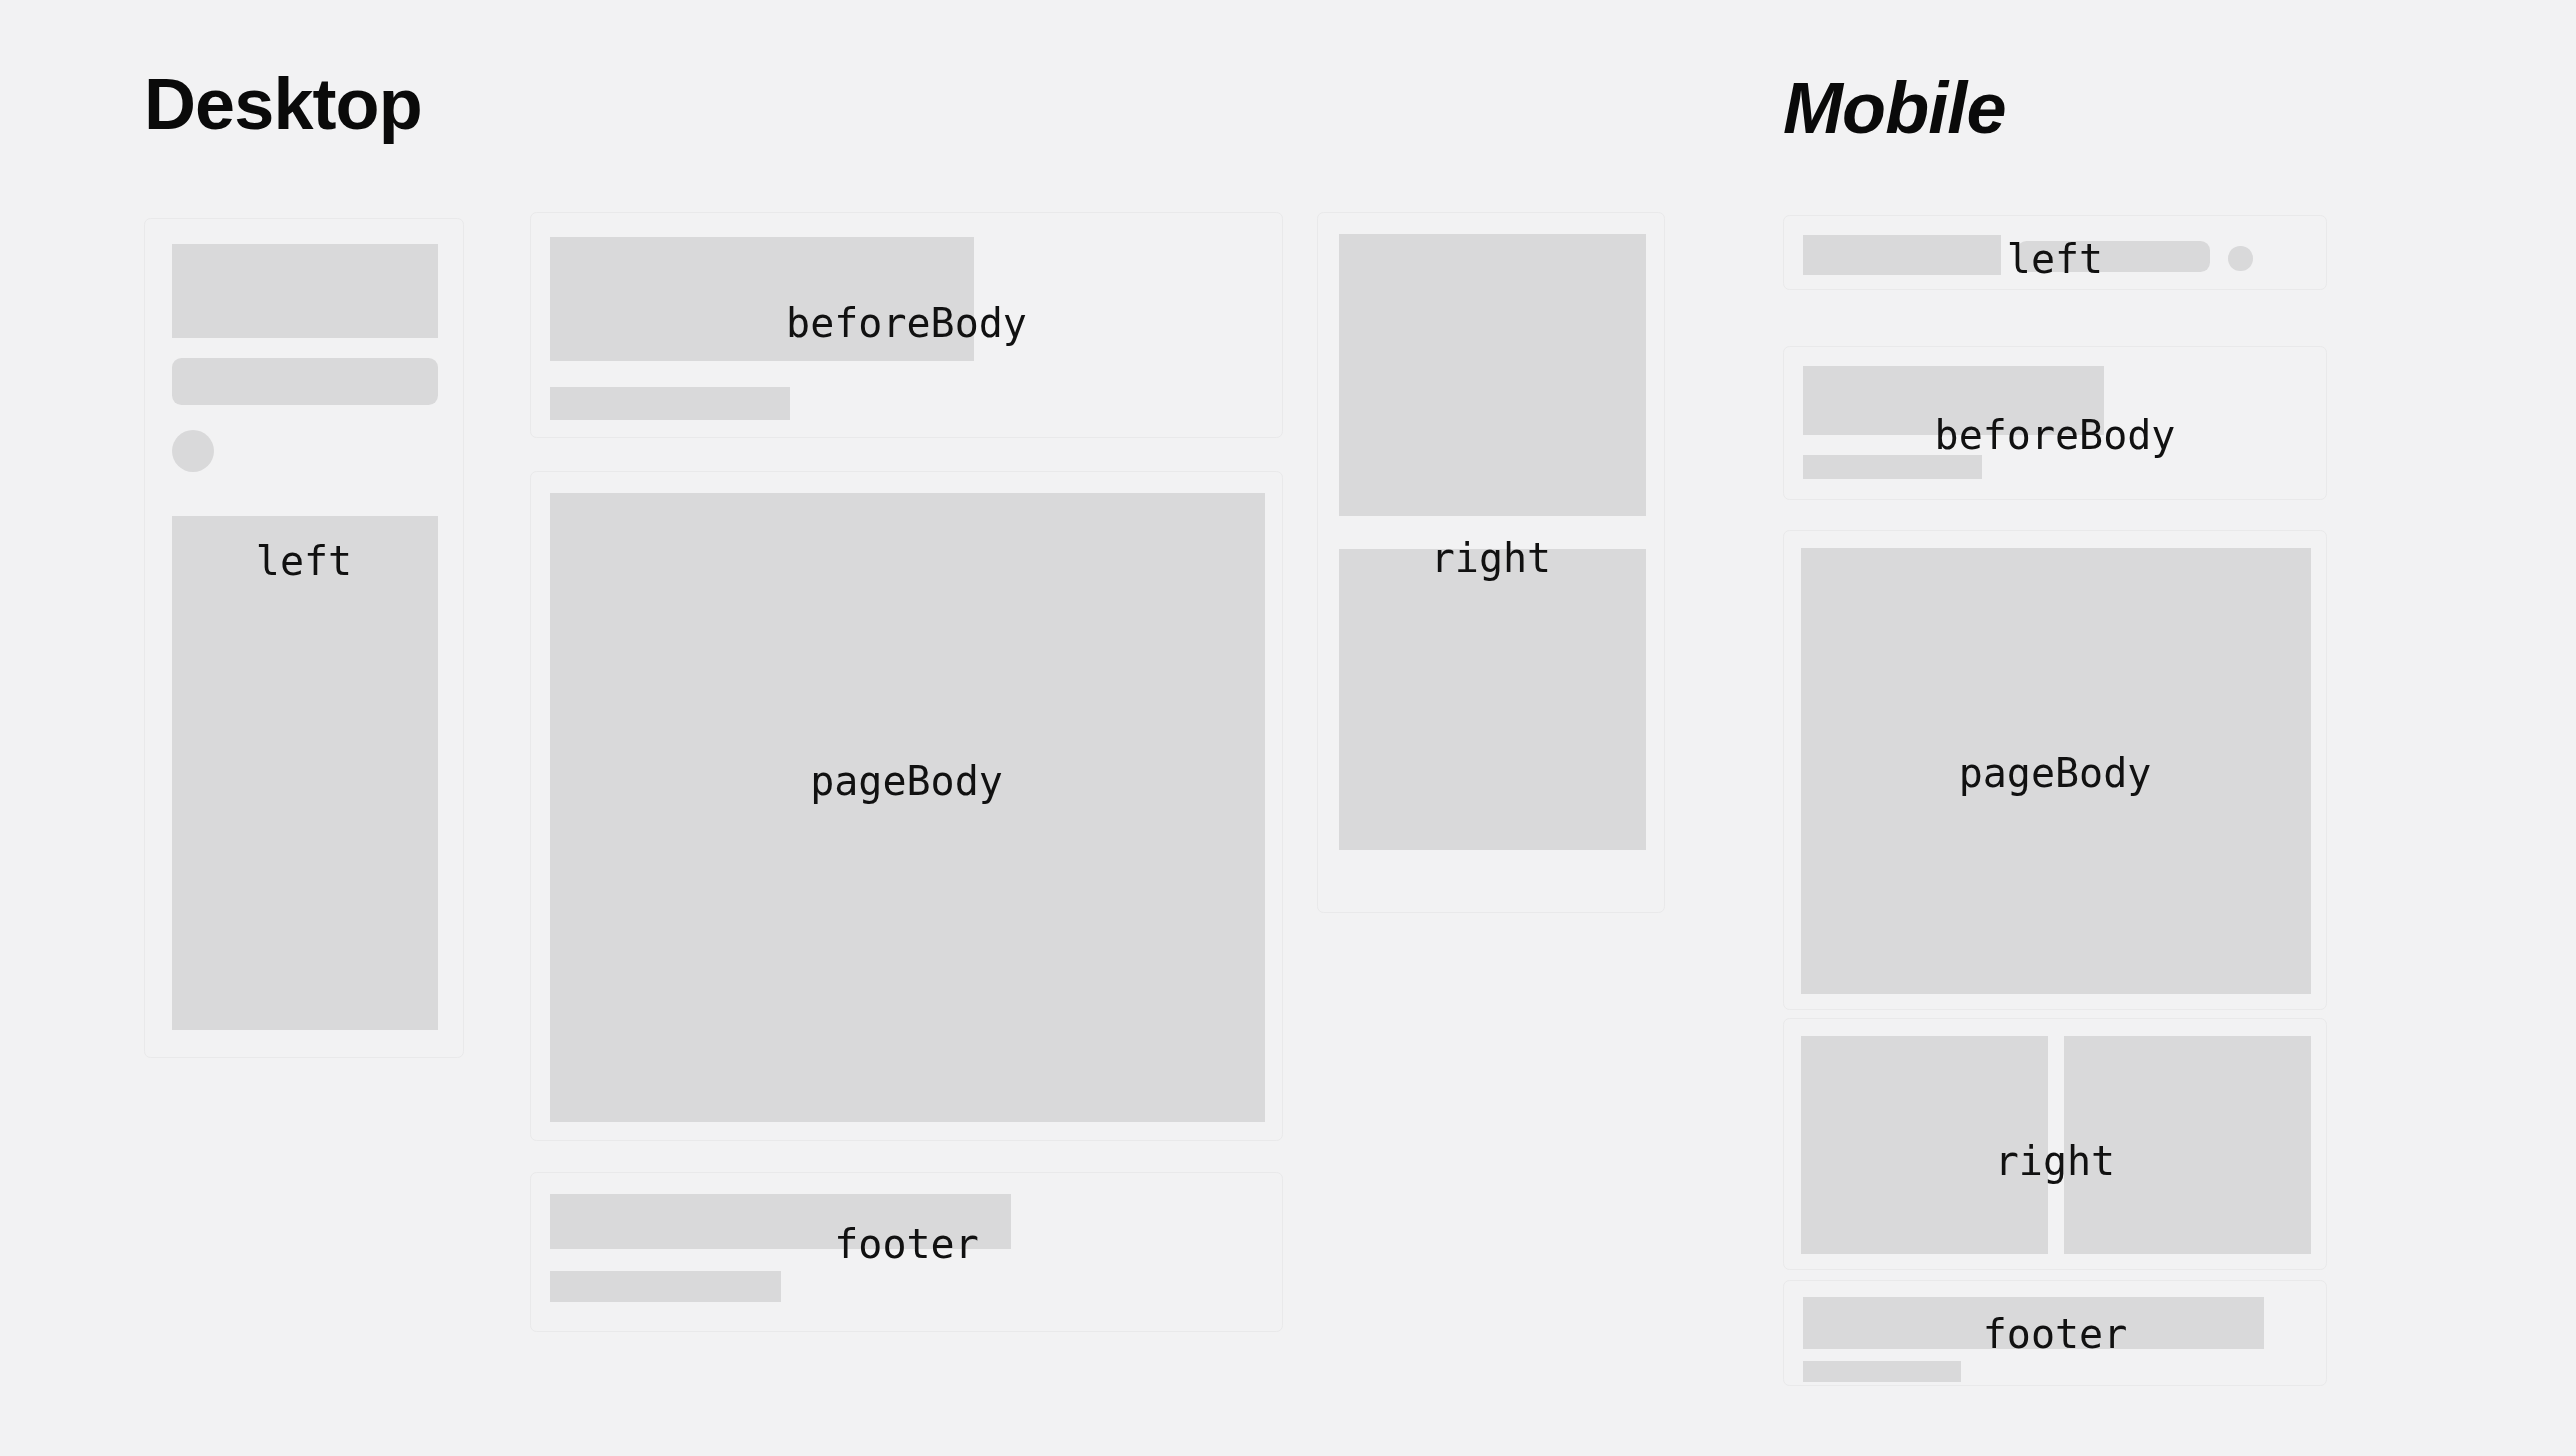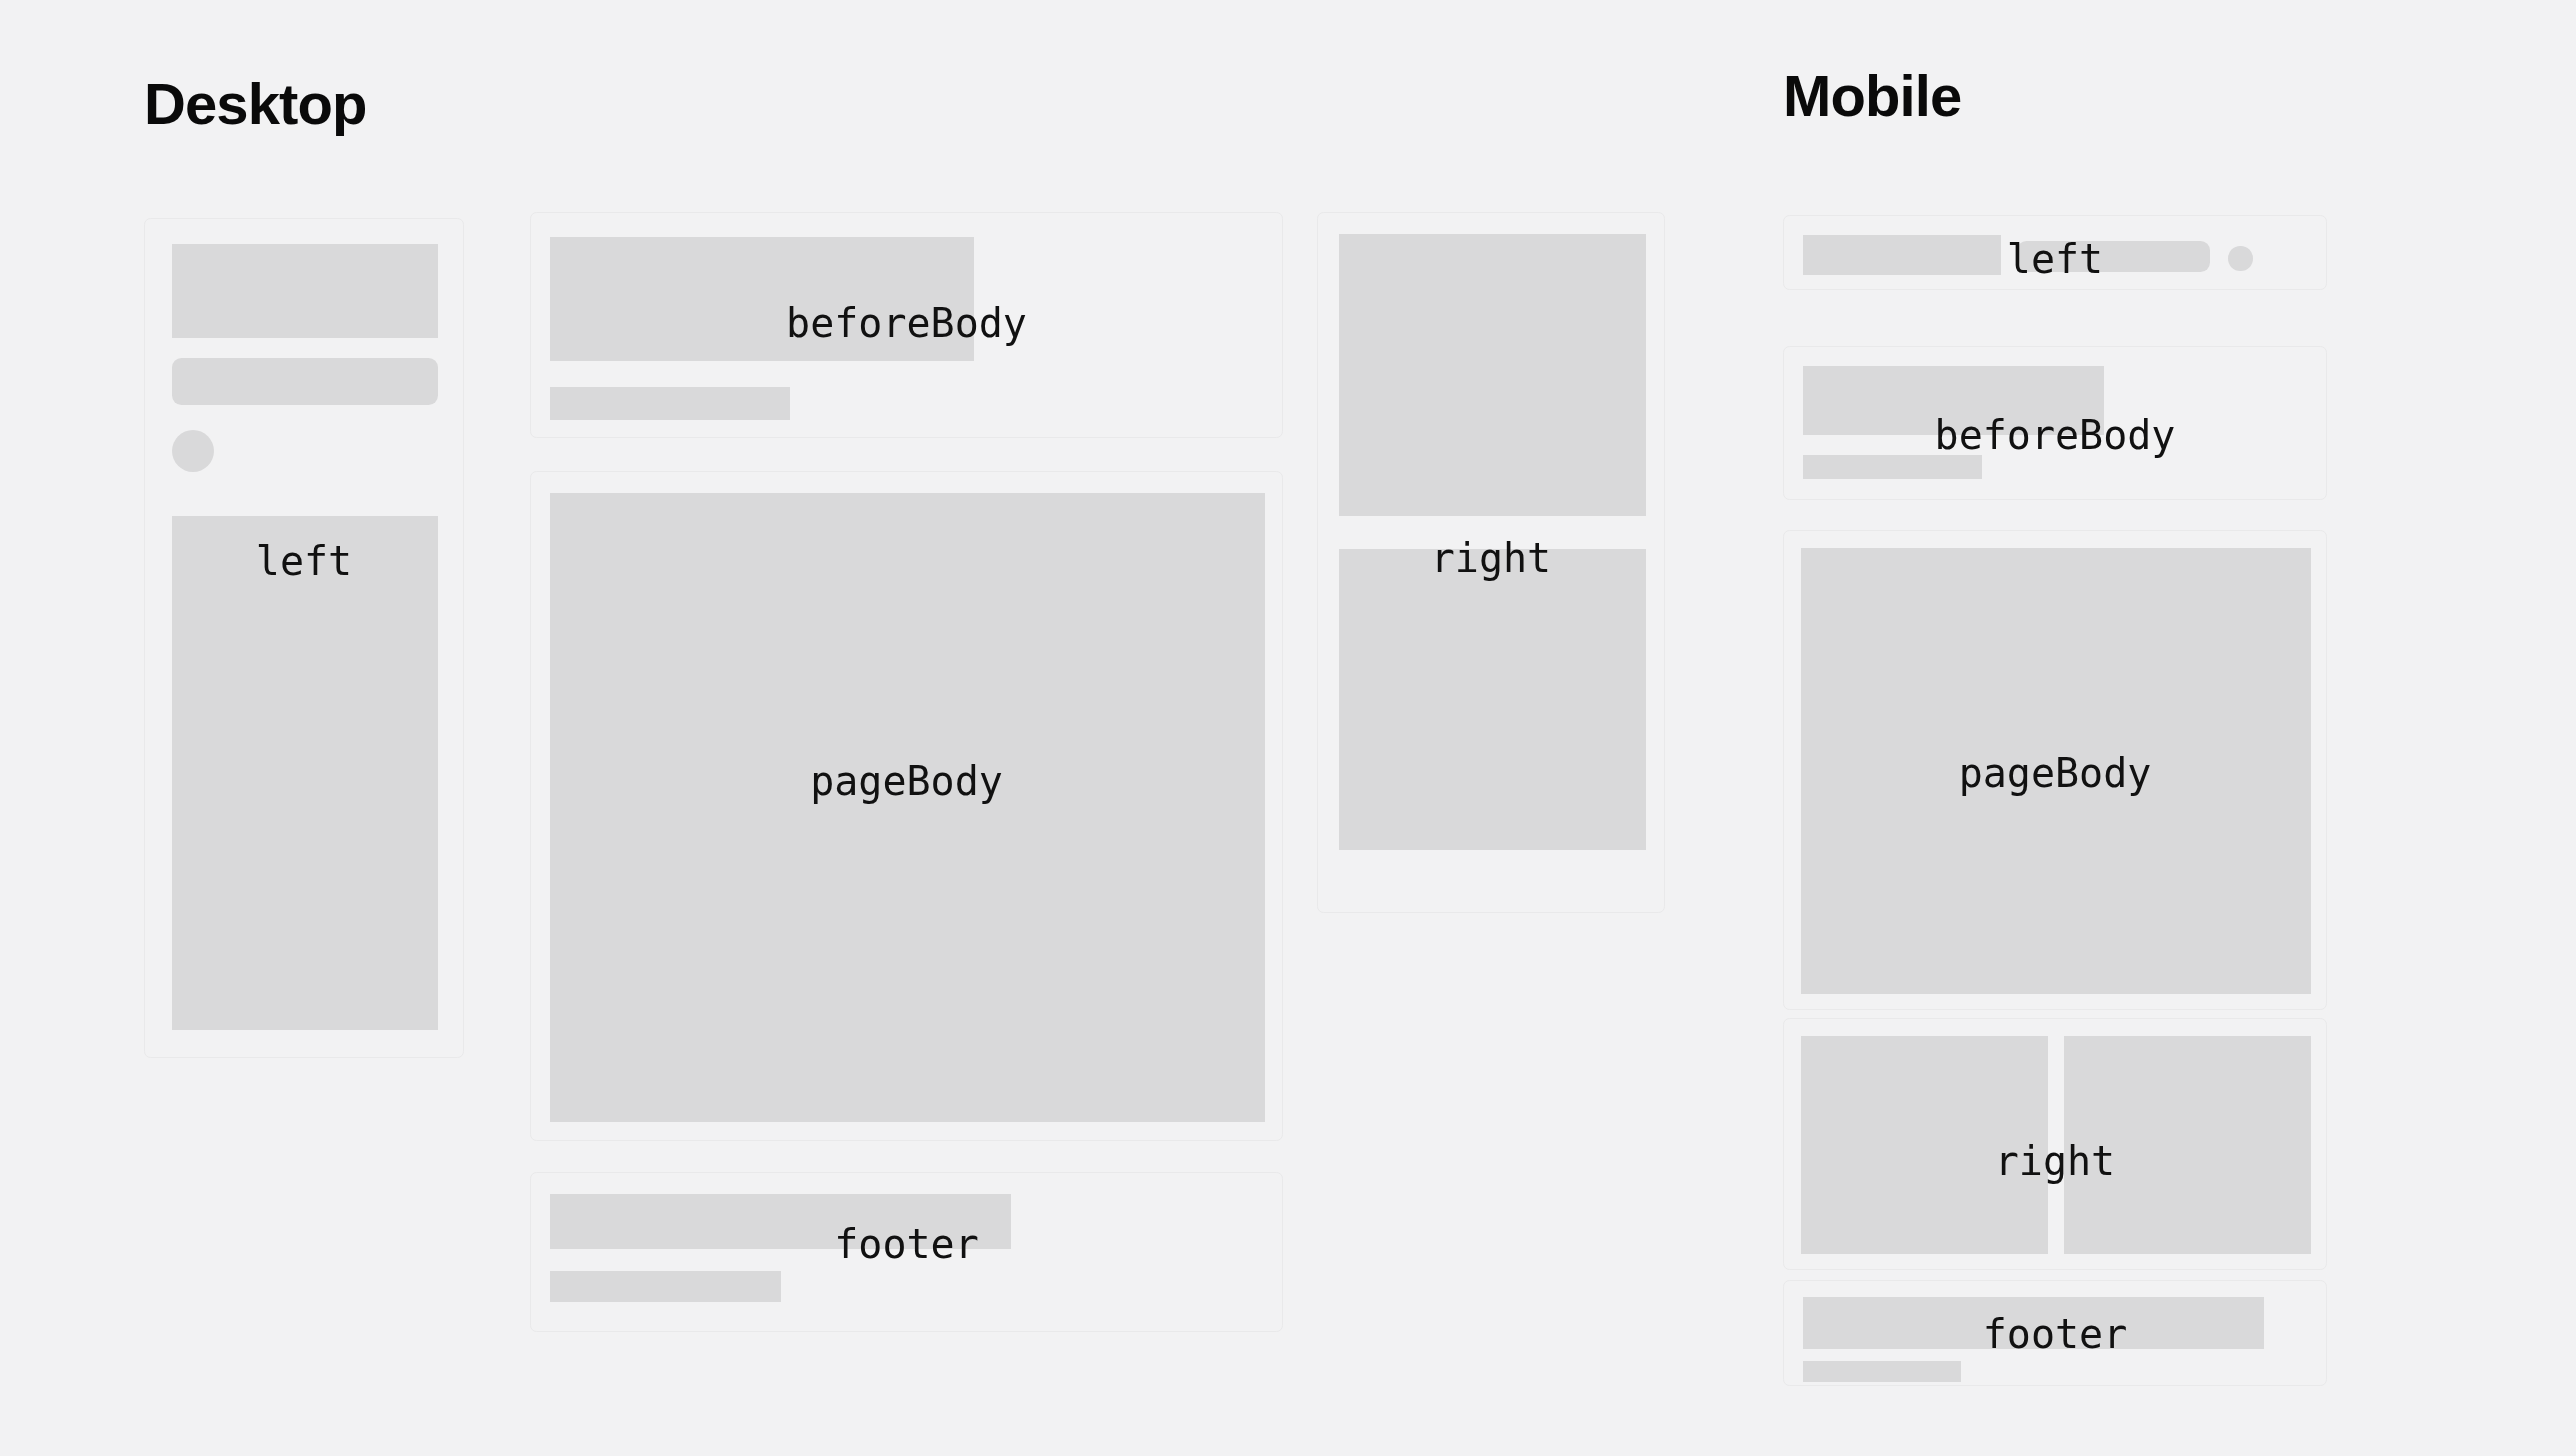--- a/index.html
+++ b/index.html
@@ -13,28 +13,28 @@
     font-family: "Liberation Sans", sans-serif;
     overflow: hidden;
     position: relative;
   }
 
   
   .section-title {
     position: absolute;
     font-family: "Liberation Sans", sans-serif;
     font-weight: bold;
-    font-size: 58px;
+    font-size: 72px;
     line-height: 58px;
     color: #0a0a0a;
     letter-spacing: -0.9px;
     white-space: nowrap;
   }
   #desktop-title { left: 144px; top: 75px; }
-  #mobile-title  { left: 1783px; top: 67px; }
+  #mobile-title  { left: 1783px; top: 79px; font-style: italic; }
 
   
   .panel {
     position: absolute;
     box-sizing: border-box;
     background: #f2f2f3;
     border: 1.9px solid #e9e9ea;
     border-radius: 6.6px;
   }
 

